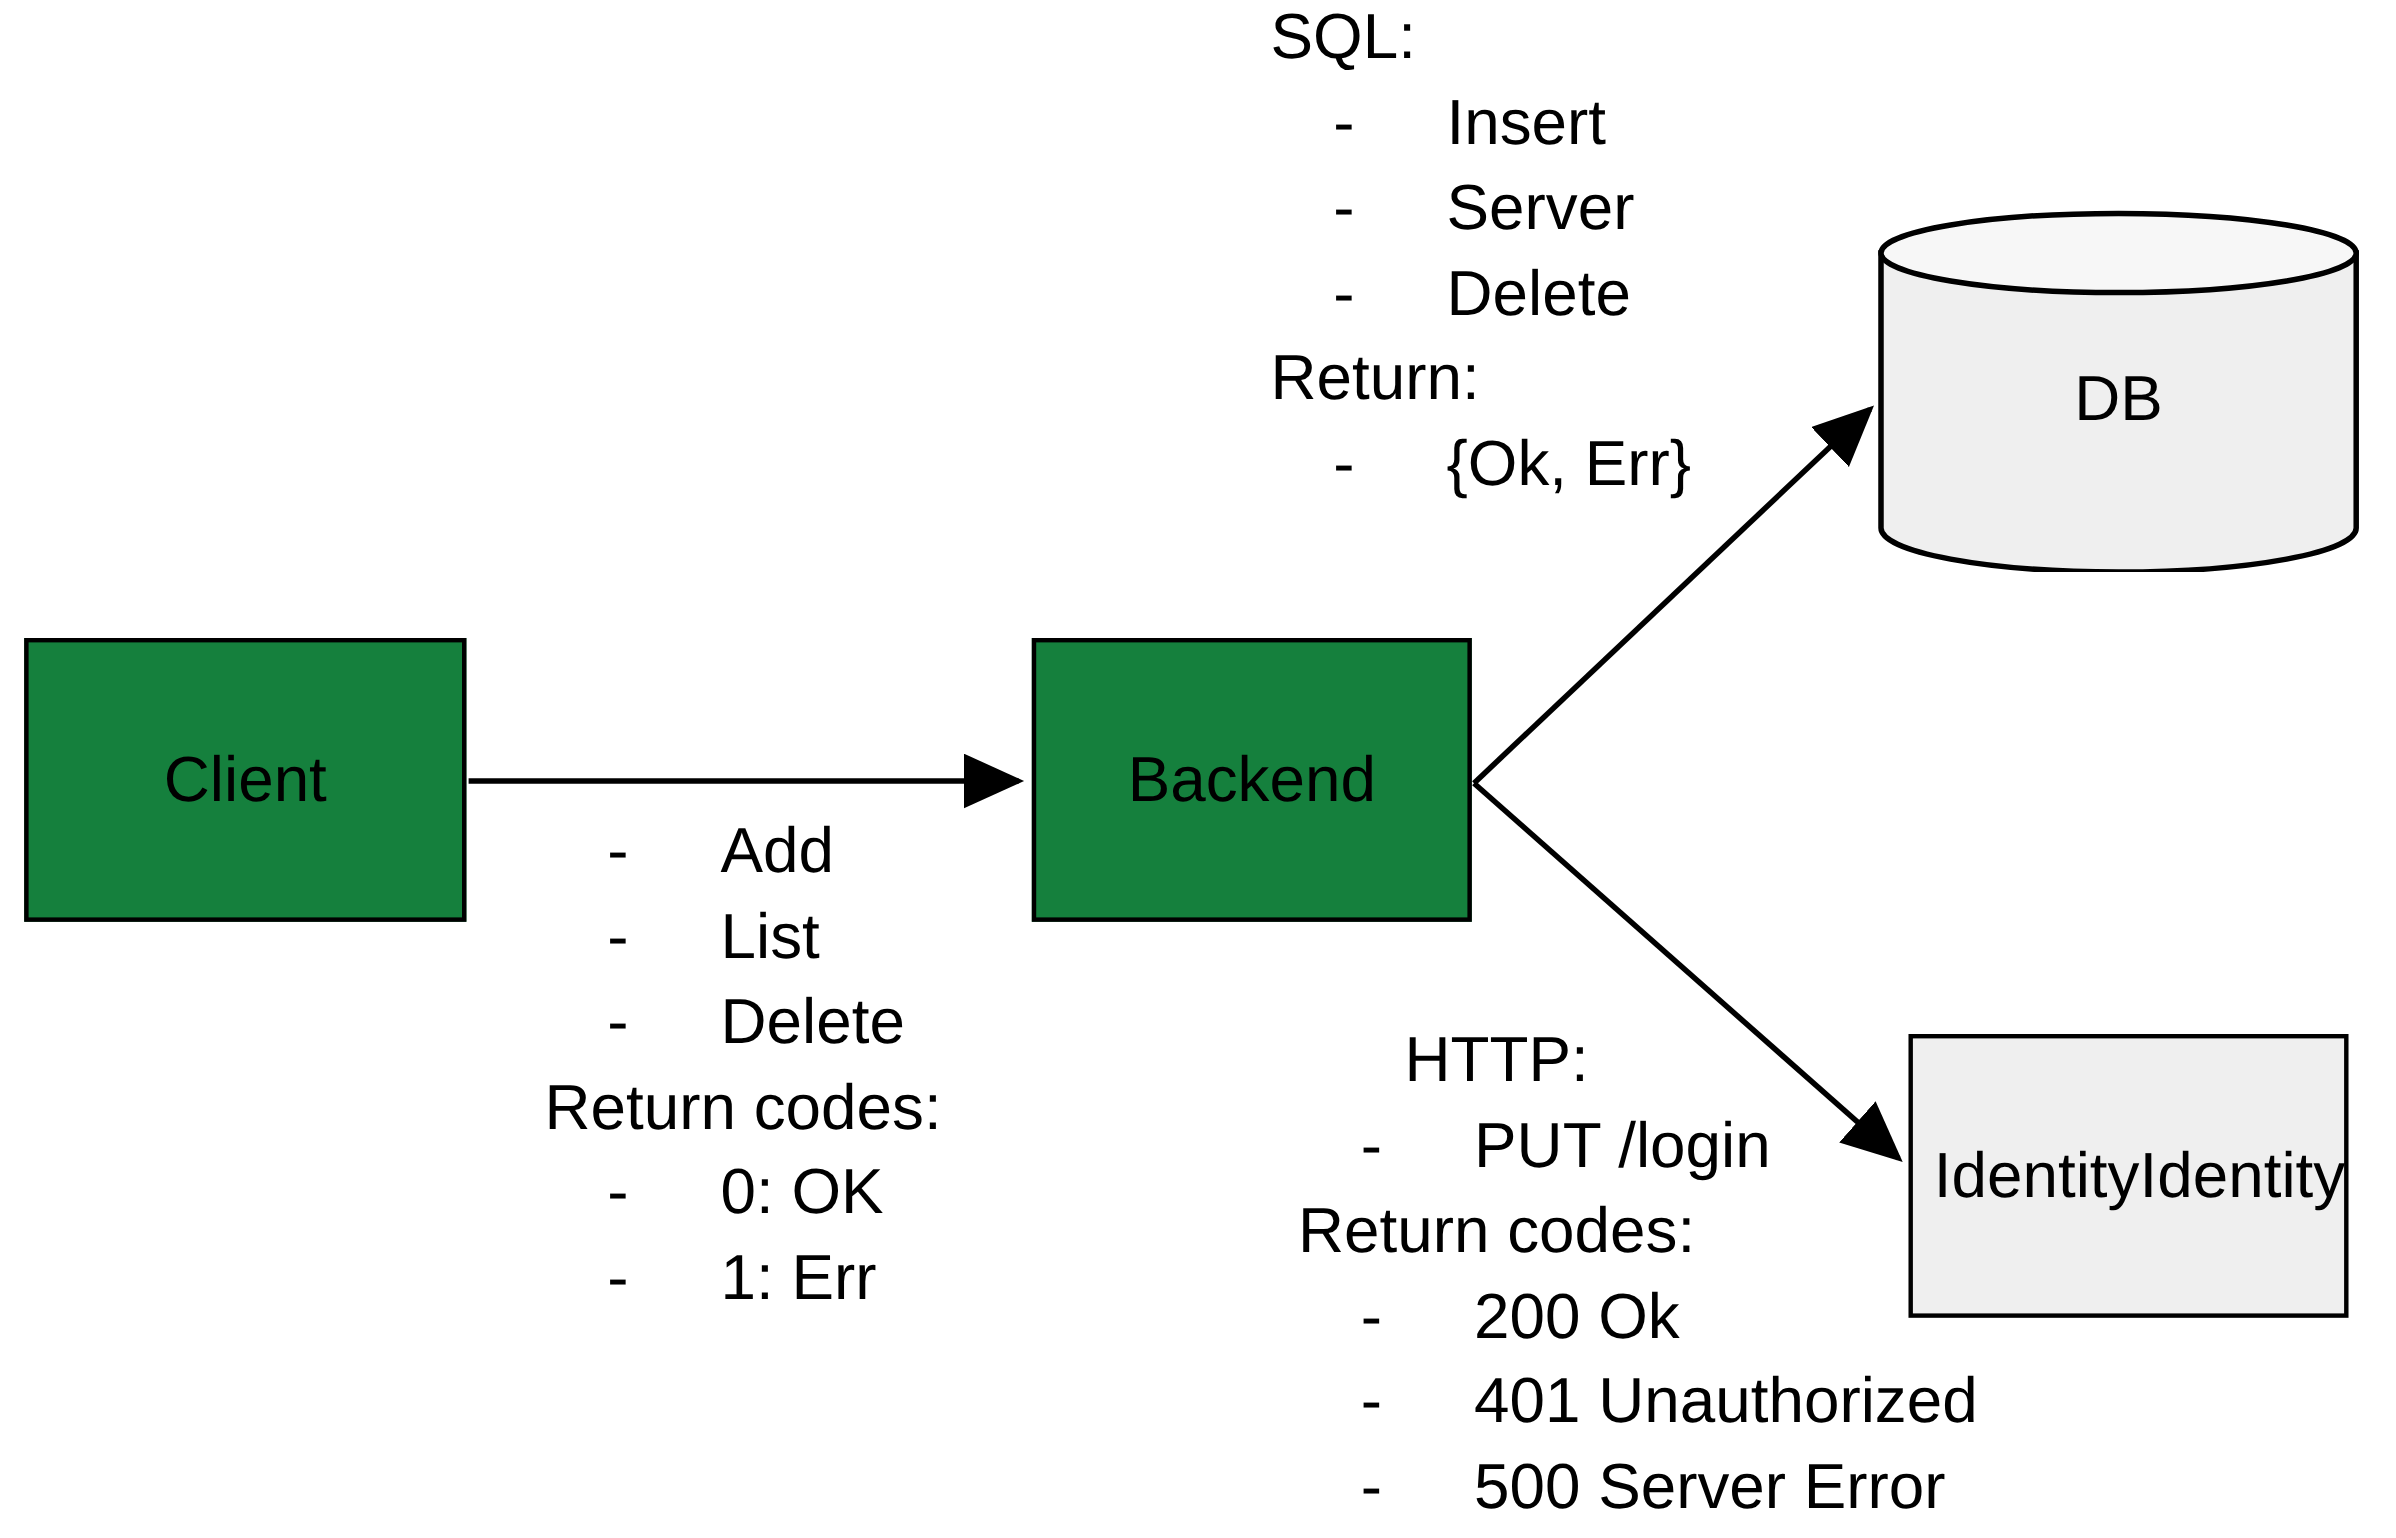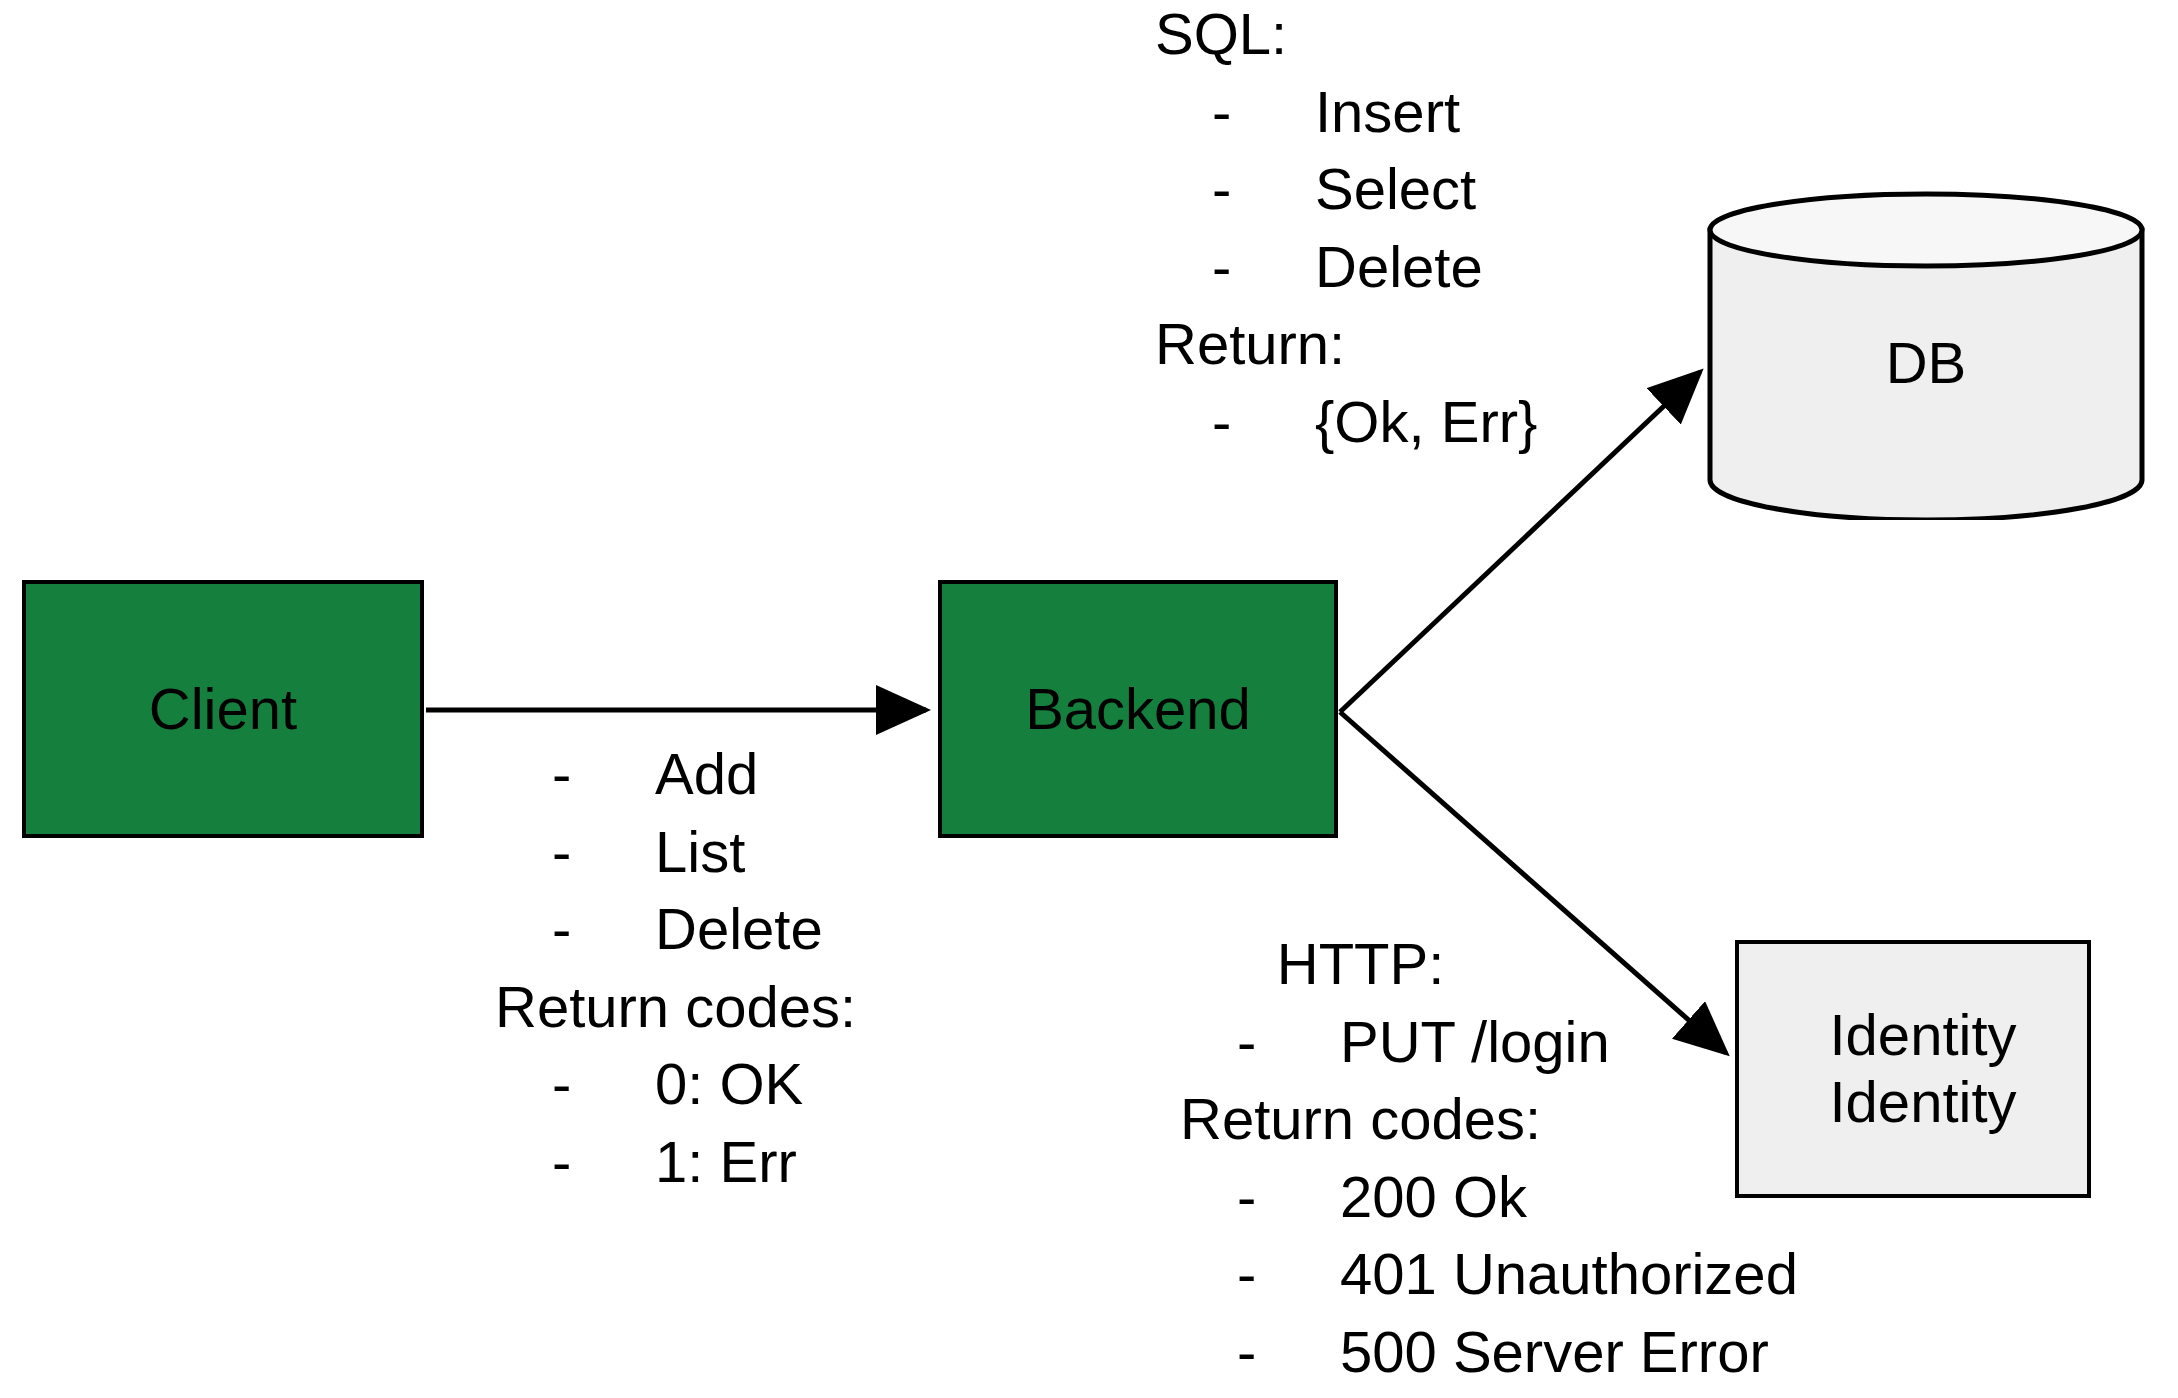--- a/index.html
+++ b/index.html
@@ -112,21 +112,21 @@
   </div>
 
   <div class="cyl" style="left:1706px; top:190px; width:440px; height:330px;">
     <svg width="440" height="330" viewBox="0 0 440 330">
       <path d="M4,40 L4,290 A216,40 0 0,0 436,290 L436,40 Z" fill="#EFEFEF" stroke="#000000" stroke-width="5"></path>
       <ellipse cx="220" cy="40" rx="216" ry="36" fill="#F7F7F7" stroke="#000000" stroke-width="5"></ellipse>
     </svg>
     <div class="cyl-label" style="top:140px;">DB</div>
   </div>
 
-  <div class="node node-box node-gray" style="left:1735px; top:940px; width:356px; height:258px; flex-direction:column;padding-left:20px;">
+  <div class="node node-box node-gray" style="left:1735px; top:940px; width:400px; height:258px; flex-direction:row;padding-left:20px;">
     <span>Identity</span>
     <span>Identity</span>
   </div>
 
   <div class="annot" style="left:495px; top:735px;">
 
     <span class="bullet-line">
       <span class="dash">-</span>
       <span class="btxt">Add</span>
     </span>
@@ -153,21 +153,21 @@
 
   <div class="annot" style="left:1155px; top:-5px;">
     <span class="hdr">SQL:</span>
 
     <span class="bullet-line">
       <span class="dash">-</span>
       <span class="btxt">Insert</span>
     </span>
     <span class="bullet-line">
       <span class="dash">-</span>
-      <span class="btxt">Select</span>
+      <span class="btxt">Server</span>
     </span>
     <span class="bullet-line">
       <span class="dash">-</span>
       <span class="btxt">Delete</span>
     </span>
 
     <span class="hdr">Return:</span>
 
     <span class="bullet-line">
       <span class="dash">-</span>

